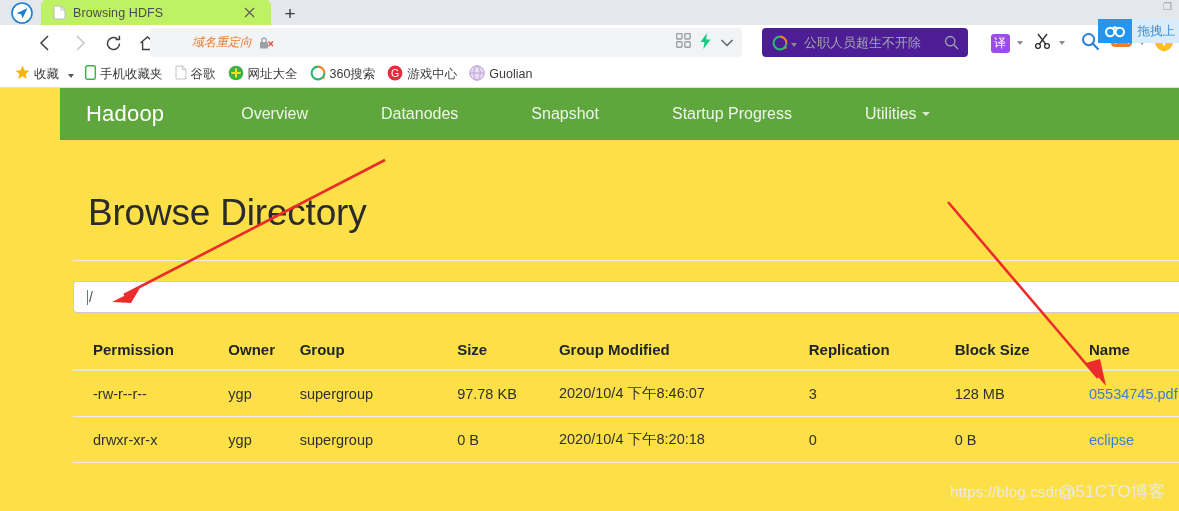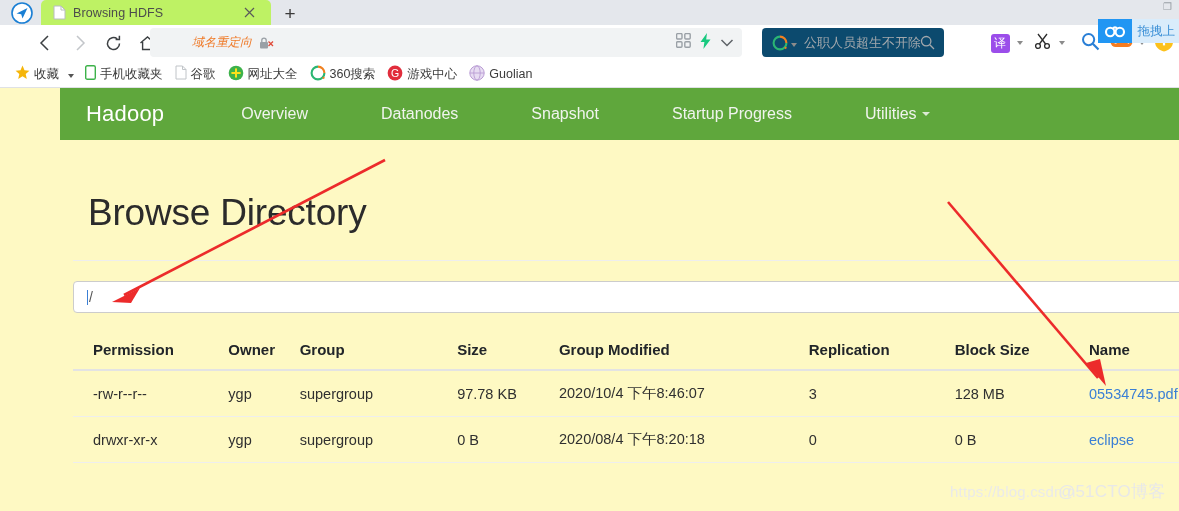--- a/index.html
+++ b/index.html
@@ -66,22 +66,22 @@
   }
   .omni-sec { margin-left: 7px; margin-right: 6px; display: flex; align-items: center; }
   .omni-url { font-size: 13.5px; color: #8a8f94; white-space: nowrap; }
   .omni-url b { color: #262626; font-weight: 700; }
   .omni-right {
     position: absolute; right: 8px; top: 0; height: 29px;
     display: flex; align-items: center; gap: 9px;
   }
 
   .searchbox {
-    position: absolute; left: 762px; top: 28px; width: 182px; height: 29px;
-    background: #0c4a6e; border-radius: 4px;
+    position: absolute; left: 762px; top: 28px; width: 206px; height: 29px;
+    background: #4c1d95; border-radius: 4px;
     display: flex; align-items: center;
   }
   .search-logo { margin-left: 10px; display: flex; align-items: center; }
   .caret-sm {
     width: 0; height: 0; border-left: 3.5px solid transparent;
     border-right: 3.5px solid transparent; border-top: 4px solid #8b8b8b;
     margin-left: 3px; margin-top: 4px;
   }
   .search-ph { font-size: 13px; color: #a3a8ac; margin-left: 7px; white-space: nowrap; }
   .search-mag { position: absolute; right: 9px; top: 7px; }
@@ -117,21 +117,21 @@
     display: flex; align-items: center; gap: 4px;
     font-size: 12.5px; color: #3b3b3b; padding: 2px 5px; white-space: nowrap;
   }
   .bm-caret {
     width: 0; height: 0; border-left: 3.5px solid transparent;
     border-right: 3.5px solid transparent; border-top: 4px solid #555;
     margin: 4px 4px 0 2px;
   }
 
   
-  .page { position: absolute; left: 0; top: 88px; width: 1179px; height: 423px; background: #fef9c3; overflow: hidden; }
+  .page { position: absolute; left: 0; top: 88px; width: 1179px; height: 423px; background: #fde047; overflow: hidden; }
   .navbar {
     position: absolute; left: 60px; top: 0; width: 1119px; height: 52px;
     background: #5fa73c;
     display: flex; align-items: center;
   }
   .brand {
     color: #ffffff; font-size: 22px; margin-left: 26px; margin-right: 32px;
     font-family: "Liberation Sans Narrow", "Liberation Sans", sans-serif;
     letter-spacing: 0.2px;
   }
@@ -475,21 +475,21 @@
             <td class="c-mod">2020/10/4 下午8:46:07</td>
             <td class="c-repl">3</td>
             <td class="c-block">128 MB</td>
             <td class="c-name"><a href="#">05534745.pdf</a></td>
           </tr>
           <tr>
             <td class="c-perm">drwxr-xr-x</td>
             <td class="c-owner">ygp</td>
             <td class="c-group">supergroup</td>
             <td class="c-size">0 B</td>
-            <td class="c-mod">2020/08/4 下午8:20:18</td>
+            <td class="c-mod">2020/10/4 下午8:20:18</td>
             <td class="c-repl">0</td>
             <td class="c-block">0 B</td>
             <td class="c-name"><a href="#">eclipse</a></td>
           </tr>
         </tbody>
       </table>
     </div>
   </div>
 
   <div class="wm wm-csdn">https://blog.csdn.n</div>

